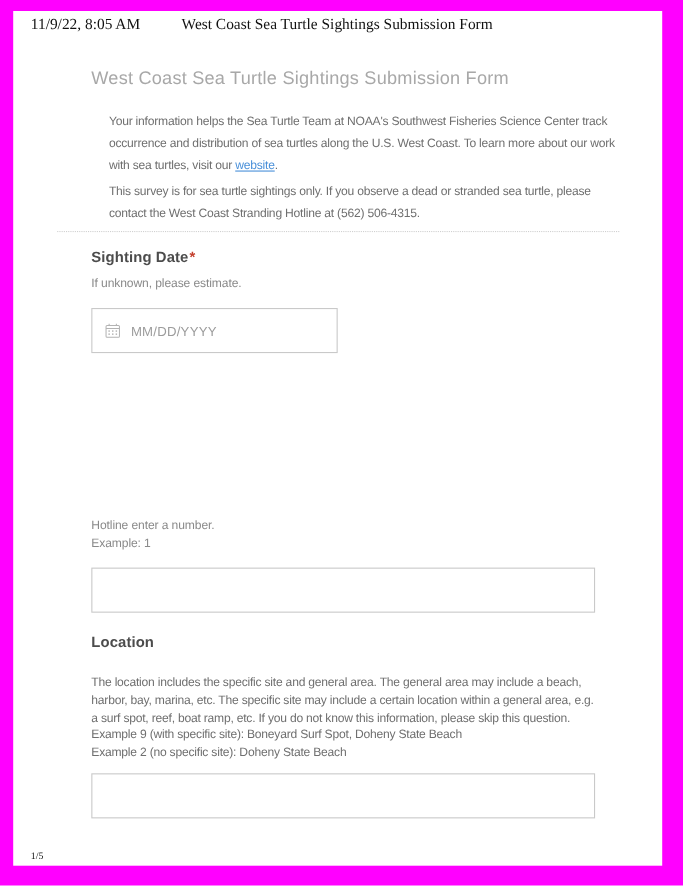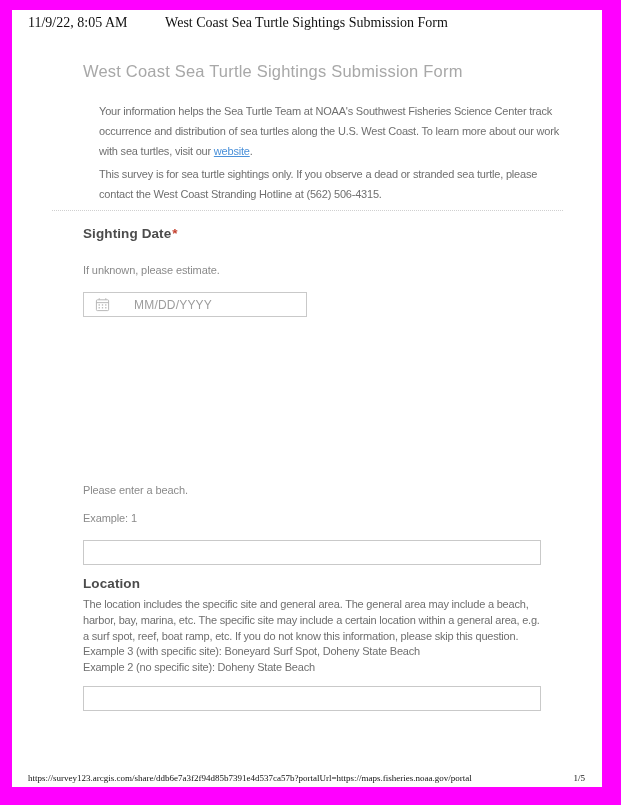--- a/index.html
+++ b/index.html
@@ -27,27 +27,27 @@
     font-size:11px;letter-spacing:-.2px;line-height:20px;color:#6f6f6f}
   .intro.p1{top:91px}
   .intro.p2{top:154px}
   a.link{color:#4a90d9;text-decoration:underline;cursor:pointer}
   .divider{position:absolute;top:200px;left:-31px;width:511px;height:0;border-top:1px dotted #d0d0d0}
 
   .question{position:absolute;left:0;width:100%}
   .q1{top:216px}.q2{top:334px}.q3{top:452px}.q4{top:566px}
   .qlabel{margin:0;font-size:13.5px;line-height:16px;font-weight:bold;color:#4c4c4c;letter-spacing:.1px}
   .req{color:#c4402e;margin-left:1px}
-  .hint{margin-top:20px;font-size:11px;letter-spacing:-.1px;line-height:16px;color:#8a8a8a}
-  .hint2{margin-top:12px}
-  .desc{margin-top:5px;font-size:11px;letter-spacing:-.2px;line-height:15.8px;color:#6f6f6f}
+  .hint{margin-top:8px;font-size:11px;letter-spacing:-.1px;line-height:16px;color:#8a8a8a}
+  .hint2{margin-top:0}
+  .desc{margin-top:22px;font-size:11px;letter-spacing:-.2px;line-height:15.8px;color:#6f6f6f}
   .desc.example{margin-top:0}
 
-  .input{box-sizing:border-box;height:25px;border:1px solid #c9c9c9;background:#fff;
-    display:flex;align-items:center;padding:0 11px;gap:24px;cursor:text}
+  .input{box-sizing:border-box;height:41px;border:1px solid #c9c9c9;background:#fff;
+    display:flex;align-items:center;padding:0 11px;gap:9px;cursor:text}
   .input.small{width:224px;margin-top:14px}
   .input.full{width:100%;margin-top:14px}
   .q4 .input.full{margin-top:10px}
   .placeholder{font-size:12px;color:#9c9c9c;letter-spacing:.2px}
   .ficon{width:15px;height:15px;flex:0 0 auto}
 </style>
 </head>
 <body>
 
 <div class="page">
@@ -84,37 +84,36 @@
             <rect x="7.3" y="10.8" width="1.4" height="1.4"></rect>
             <rect x="10.8" y="10.8" width="1.4" height="1.4"></rect>
           </g>
         </svg>
         <span class="placeholder">MM/DD/YYYY</span>
       </div>
     </section>
 
 
     <section class="question q3">
-      <div class="hint">Please enter a beach.</div>
+      <div class="hint">Hotline enter a number.</div>
       <div class="hint hint2">Example: 1</div>
       <div class="input full">
         <span class="placeholder"></span>
       </div>
     </section>
 
     <section class="question q4">
       <h2 class="qlabel"><span>Location</span></h2>
       <div class="desc">The location includes the specific site and general area. The general area may include a beach, harbor, bay, marina, etc. The specific site may include a certain location within a general area, e.g. a surf spot, reef, boat ramp, etc. If you do not know this information, please skip this question.</div>
-      <div class="desc example">Example 3 (with specific site): Boneyard Surf Spot, Doheny State Beach</div>
+      <div class="desc example">Example 9 (with specific site): Boneyard Surf Spot, Doheny State Beach</div>
       <div class="desc example">Example 2 (no specific site): Doheny State Beach</div>
       <div class="input full">
         <span class="placeholder"></span>
       </div>
     </section>
 
   </div>
 
   <div class="print-footer">
-    <span>https://survey123.arcgis.com/share/ddb6e7a3f2f94d85b7391e4d537ca57b?portalUrl=https://maps.fisheries.noaa.gov/portal</span>
     <span>1/5</span>
   </div>
 
 </div>
 
 </body></html>

